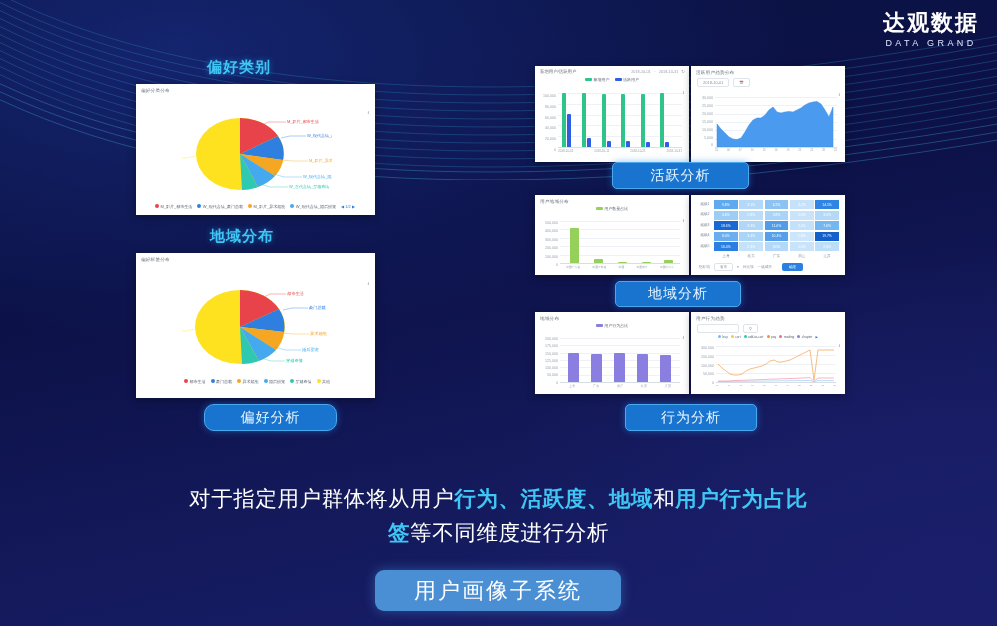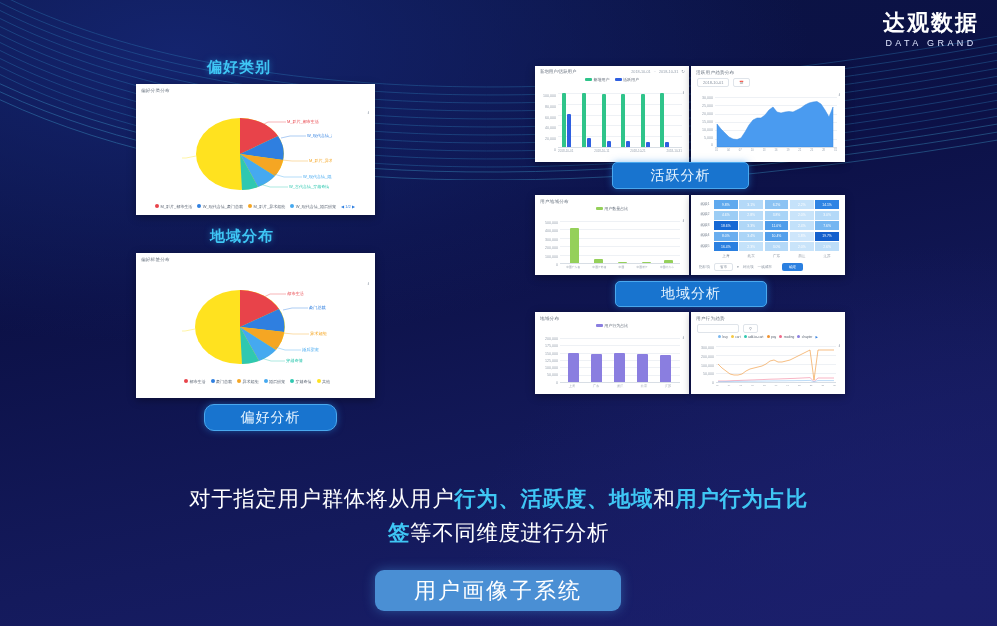--- a/index.html
+++ b/index.html
@@ -340,21 +340,21 @@
     <div style="display:flex;align-items:center;gap:4px;padding:5px 0 0 8px;font-size:3.6px;color:#8b95a2;">
       <span>指标项</span>
       <span class="toolbox">省市</span>
       <span>▾</span>
       <span>对比项</span>
       <span>一线城市</span>
       <span class="btn-sm" style="margin-left:6px;">确定</span>
     </div>
   </div>
 
-  <div class="badge" style="left:615px; top:281px; width:152px; height:26px;">地域分析</div>
+  <div class="badge" style="left:615px; top:281px; width:126px; height:26px;">地域分析</div>
 
   <div class="panel" style="left:535px; top:312px; width:154px; height:82px;">
     <div class="pt">地域分布</div>
     <div class="legend" style="margin-top:2px;">
       <span><i style="background:#8a7ee0;"></i>用户行为占比</span>
     </div>
     <div class="dl-ico" style="top:22px;right:5px;">⭳</div>
     <div style="position:absolute; left:25px; top:26px; width:120px; height:44px;">
       <div class="grid" style="top:0;"></div>
         <div class="grid" style="top:16.6%;"></div>
@@ -420,20 +420,21 @@
         <span>13</span>
         <span>16</span>
         <span>19</span>
         <span>22</span>
         <span>25</span>
         <span>28</span>
         <span>30</span>
     </div>
   </div>
 
+  <div class="badge" style="left:625px; top:404px; width:132px; height:27px;">行为分析</div>
 
   <div class="caption" style="top:482px;">
     <span>对于指定用户群体将从用户</span><span class="hi">行为、活跃度、地域</span><span>和</span><span class="hi">用户行为占比</span><br><span class="hi">签</span><span>等不同维度进行分析</span>
   </div>
 
   <div class="cta">用户画像子系统</div>
 
 </div>
 
 </body></html>

